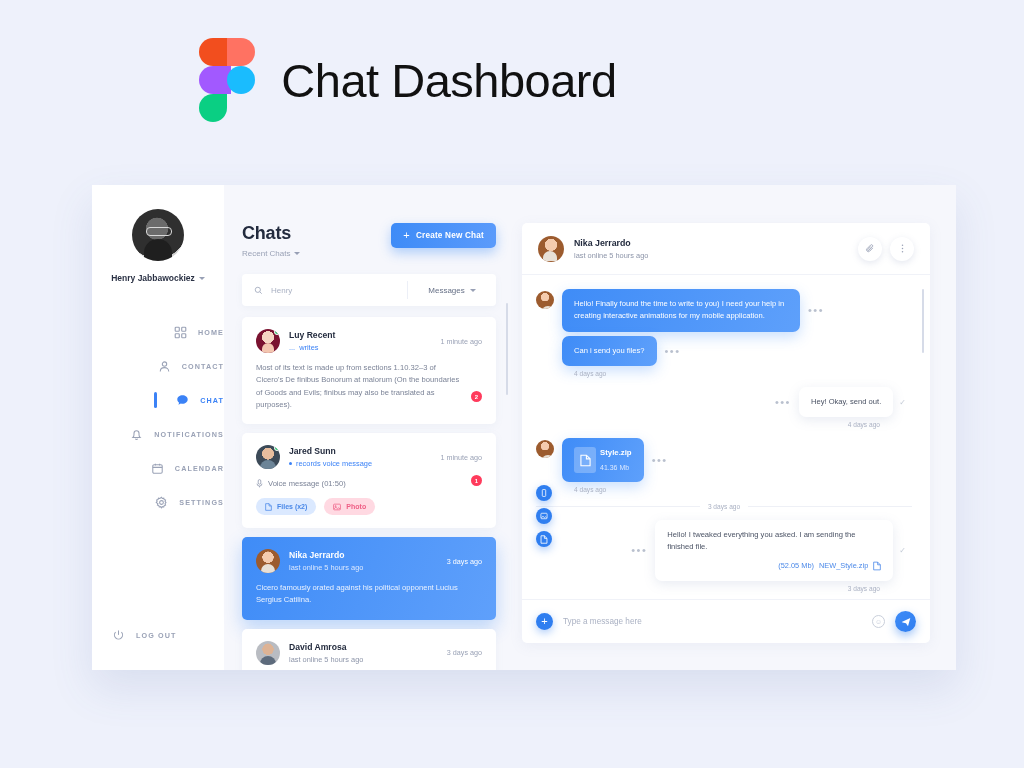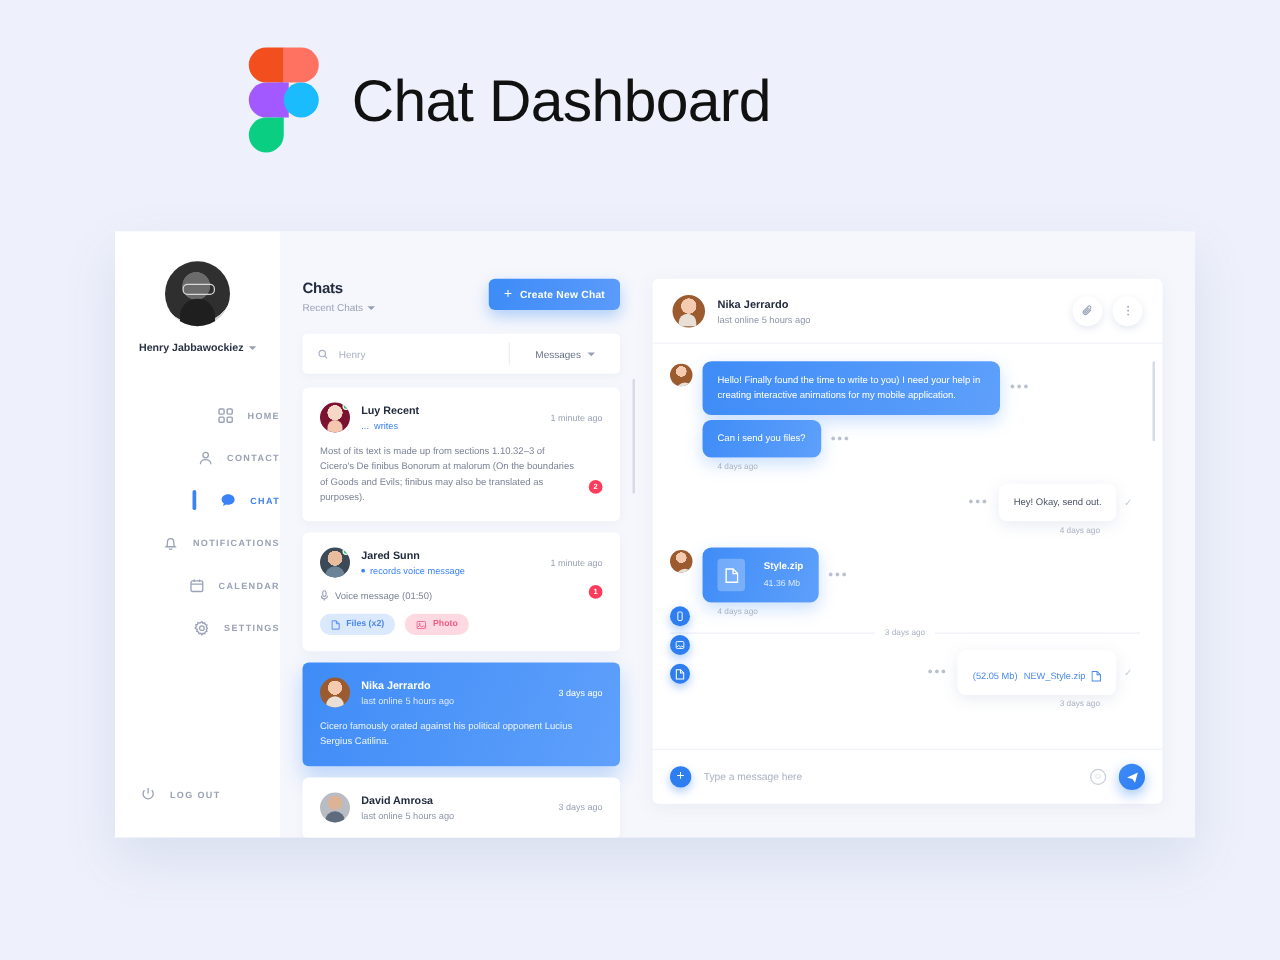--- a/index.html
+++ b/index.html
@@ -71,21 +71,21 @@
   .nav-ico { width: 13px; height: 13px; flex:none; color:#9aa2b6; display:flex;align-items:center;justify-content:center;}
   .nav-item.active .nav-ico { color:#3b82f6; }
   .nav-ico svg { width: 13px; height: 13px; display:block; }
   .logout { position: absolute; left: 0; bottom: 18px; }
   
   .list-col {
     width: 290px; flex: none; padding: 38px 18px 0 18px; position: relative;
     background: #f6f7fc;
   }
   .list-head { display:flex; align-items:flex-start; justify-content:space-between; }
-  .chats-title { font-size: 12px; font-weight: 700; color: #232b3e; letter-spacing:-0.2px;}
+  .chats-title { font-size: 18px; font-weight: 700; color: #232b3e; letter-spacing:-0.2px;}
   .recent {
     margin-top: 5px; font-size: 8px; color: #9aa2b6; display:flex; align-items:center; gap:4px;
   }
   .btn-new {
     background: linear-gradient(100deg,#3d8bf7,#5b9bfb);
     color:#fff; border:none; border-radius: 5px; height: 25px; padding: 0 12px;
     font-size: 8.2px; font-weight: 700; display:flex;align-items:center;gap:6px;
     box-shadow: 0 5px 12px rgba(61,139,247,0.38); cursor:pointer; letter-spacing:.2px;
   }
   .btn-new .plus { font-size: 11px; font-weight: 400; line-height: 1;}
@@ -172,21 +172,21 @@
   .bub.in{background:linear-gradient(110deg,#3f8cf7,#5ea0fb);color:#fff;box-shadow:0 5px 14px rgba(61,139,247,.28);}
   .bub.out{background:#fff;color:#4a5264;box-shadow:0 3px 12px rgba(120,135,175,.17);}
   .dots{color:#b9c0ce;font-size:11px;letter-spacing:1.5px;display:flex;align-items:center;padding:0 8px;}
   .tick{color:#c3cad6;font-size:8px;display:flex;align-items:center;padding:0 6px;}
   .ts{font-size:6.6px;color:#aab1c3;margin:2px 0 10px 0;}
   .ts.l{margin-left:38px;}
   .ts.r{text-align:right;margin-right:32px;}
   .daysep{display:flex;align-items:center;gap:8px;margin:6px 0 10px 0;}
   .daysep .ln{flex:1;height:1px;background:#eef0f6;}
   .daysep span{font-size:6.6px;color:#aab1c3;}
-  .filebub{display:flex;align-items:center;gap:15px;}
+  .filebub{display:flex;align-items:center;gap:4px;}
   .fileico{width:22px;height:26px;border-radius:3px;background:rgba(255,255,255,.26);display:flex;align-items:center;justify-content:center;color:#fff;}
   .fname{font-size:7.8px;font-weight:700;color:#fff;}
   .fsize{font-size:7px;color:#dbe8ff;margin-top:2px;}
   .attach-line{display:flex;align-items:center;justify-content:flex-end;gap:5px;margin-top:6px;color:#4a88e8;font-size:7.4px;}
   
   .quick{position:absolute;left:14px;bottom:52px;display:flex;flex-direction:column;gap:7px;}
   .qbtn{width:16px;height:16px;border-radius:50%;background:#2f7ef0;display:flex;align-items:center;justify-content:center;color:#fff;box-shadow:0 3px 8px rgba(47,126,240,.4);cursor:pointer;}
   .composer{height:44px;border-top:1px solid #f0f2f8;display:flex;align-items:center;padding:0 14px 0 14px;gap:10px;}
   .addbtn{width:17px;height:17px;border-radius:50%;background:#2f7ef0;color:#fff;display:flex;align-items:center;justify-content:center;font-size:11px;line-height:1;box-shadow:0 3px 8px rgba(47,126,240,.4);flex:none;cursor:pointer;}
   .cinput{flex:1;font-size:8.2px;color:#aab1c3;}
@@ -475,20 +475,21 @@
 
         <div class="daysep">
           <div class="ln"></div>
           <span>3 days ago</span>
           <div class="ln"></div>
         </div>
 
         <div class="row out">
           <div class="dots">•••</div>
           <div class="bub out">
+            <span>Hello! I tweaked everything you asked. I am sending the finished file.</span>
             <div class="attach-line">
               <span>(52.05 Mb)</span>
               <span>NEW_Style.zip</span>
               <svg width="8" height="10" viewBox="0 0 12 14" fill="none" stroke="currentColor" stroke-width="1.2">
                   <path d="M1 1.2h6l4 4v7.6H1z"></path>
                   <path d="M7 1.2v4h4"></path>
                 </svg>
             </div>
           </div>
           <div class="tick">✓</div>

